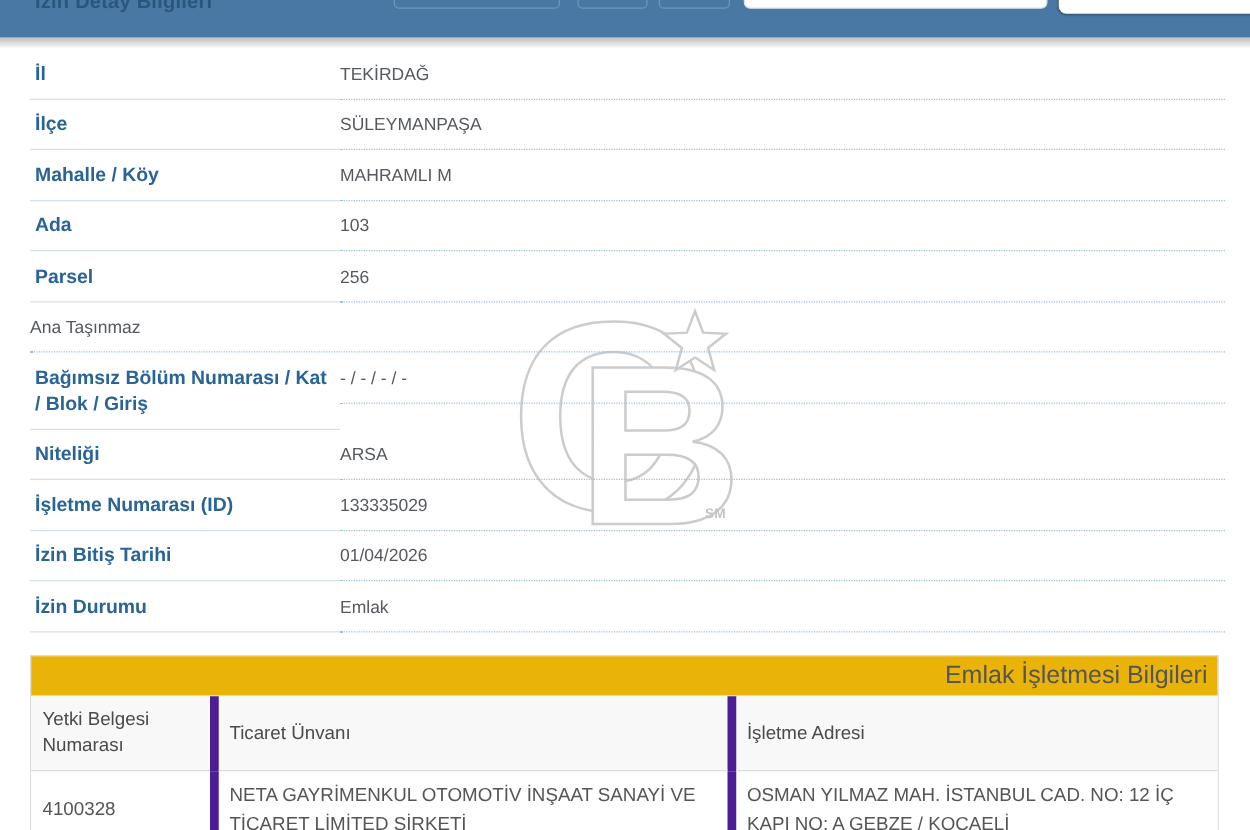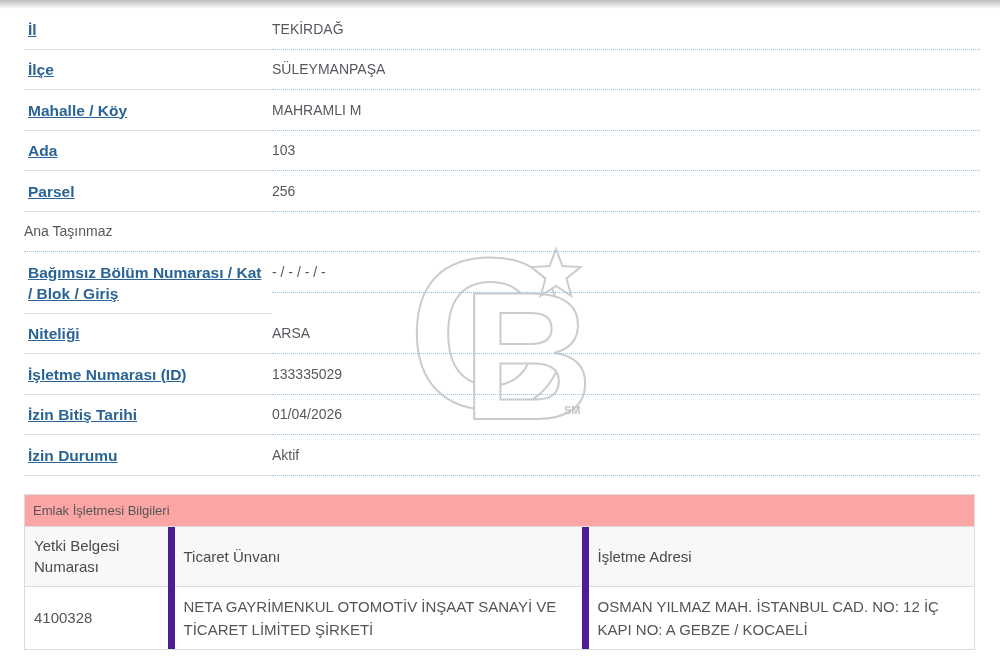--- a/index.html
+++ b/index.html
@@ -27,42 +27,50 @@
 
   
   .watermark { position:absolute; left:0; top:0; width:1000px; height:664px;
                z-index:0; pointer-events:none; }
 
   
   .content { position:relative; z-index:1; }
   .detail-table { margin:0 20px 0 24px; }
   .drow { display:flex; align-items:flex-start; }
   .dlabel { flex:0 0 248px; padding:9.5px 8px 9px 4px; font-size:15.5px; font-weight:700;
-            color:#2a6496; line-height:21px; border-bottom:1px solid #d7e1e8;text-decoration:underline; }
+            color:#2a6496; line-height:21px; border-bottom:1px solid #d7e1e8; }
   .dvalue { flex:1; padding:9.5px 0 9px 0; font-size:14px; color:#55595e;
             line-height:21px; border-bottom:1px dotted #9fc0da; }
 
   
   .panel { margin:18px 25px 0 24px; border:1px solid #dcdcdc; background:#fff; }
-  .panel-heading { background:#fca5a5; border-bottom:1px solid #dcdcdc; padding:6px 8px;
-                   font-size:13px; color:#555; line-height:19px; }
+  .panel-heading { background:#eab308; border-bottom:1px solid #dcdcdc; padding:6px 8px;
+                   font-size:20px; color:#555; line-height:19px;text-align:right; }
   .biz-table { width:100%; border-collapse:collapse; table-layout:fixed; }
   .biz-table col.c1 { width:146px; }
   .biz-table col.c2 { width:414px; }
   .biz-table th { background:#f8f8f8; font-weight:400; color:#4a4a4a; text-align:left;
                   font-size:15px; line-height:21px; padding:8.5px 9px; vertical-align:middle; }
   .biz-table th + th, .biz-table td + td { border-left:7px solid #4c1d95; }
   .biz-table td { border-top:1px solid #dcdcdc; font-size:15px; color:#555;
                   line-height:23px; padding:8px 9px; vertical-align:middle; background:#fff; }
 </style>
 </head>
 <body>
 
 <div class="page">
 
+  <div class="topbar">
+    <span class="topbar-title">İzin Detay Bilgileri</span>
+    <div class="ghost-btn ghost-1"></div>
+    <div class="ghost-btn ghost-2"></div>
+    <div class="ghost-btn ghost-3"></div>
+    <div class="top-input"></div>
+    <div class="top-btn"></div>
+  </div>
   <div class="topbar-shadow"></div>
 
   <svg class="watermark" viewBox="0 0 1000 664" xmlns="http://www.w3.org/2000/svg">
     <text x="408" y="408" font-family="Liberation Sans, sans-serif" font-weight="bold" font-size="216" fill="#ffffff" stroke="#cccccc" stroke-width="2">C</text>
     <text x="462" y="419" font-family="Liberation Sans, sans-serif" font-weight="bold" font-size="182" fill="#ffffff" stroke="#cccccc" stroke-width="2">B</text>
     <polygon points="556,249 562.5,266.1 580.7,267 566.5,278.4 571.3,296 556,286 540.7,296 545.5,278.4 531.3,267 549.5,266.1" fill="#ffffff" stroke="#cccccc" stroke-width="2"></polygon>
     <text x="564" y="414" font-family="Liberation Sans, sans-serif" font-weight="bold" font-size="11" fill="#c4c4c4">SM</text>
   </svg>
 
   <div class="content">
@@ -102,21 +110,21 @@
       <div class="drow">
         <div class="dlabel">İşletme Numarası (ID)</div>
         <div class="dvalue">133335029</div>
       </div>
       <div class="drow">
         <div class="dlabel">İzin Bitiş Tarihi</div>
         <div class="dvalue">01/04/2026</div>
       </div>
       <div class="drow">
         <div class="dlabel">İzin Durumu</div>
-        <div class="dvalue">Aktif</div>
+        <div class="dvalue">Emlak</div>
       </div>
     </div>
 
     <div class="panel">
       <div class="panel-heading">Emlak İşletmesi Bilgileri</div>
       <table class="biz-table">
         <colgroup>
             <col class="c1">
             <col class="c2">
             <col>

